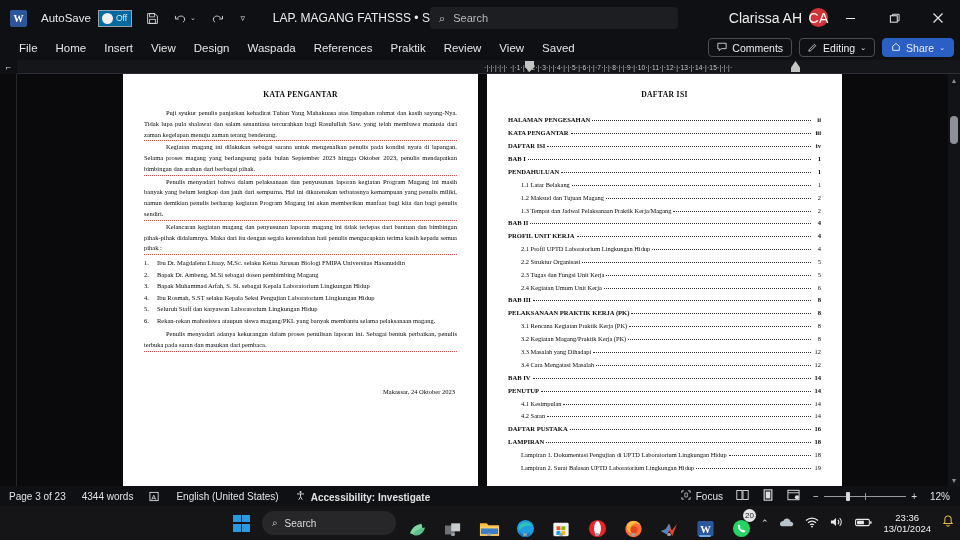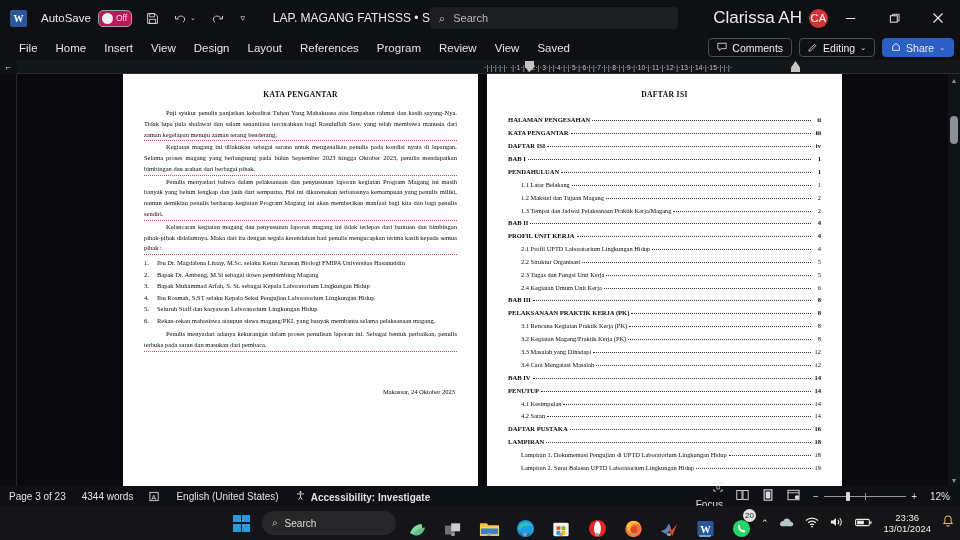--- a/index.html
+++ b/index.html
@@ -21,22 +21,22 @@
   .word-logo {
     width: 17px; height: 17px; margin-left: 10px;
     background: #2b579a; border-radius: 2px;
     display: flex; align-items: center; justify-content: center;
     color: #fff; font-size: 10px; font-weight: bold;
     font-family: "Liberation Serif", serif;
   }
   .autosave-wrap { display: flex; align-items: center; margin-left: 14px; gap: 7px; }
   .autosave-label { color: #e8e8e8; font-size: 11.5px; }
   .toggle {
-    width: 34px; height: 17px; border-radius: 5px;
-    border: 1px solid #9aa0a6; background: #be185d;
+    width: 34px; height: 17px; border-radius: 0;
+    border: 1px solid #9aa0a6; background: #0369a1;
     display: flex; align-items: center; position: relative;
   }
   .toggle .knob {
     width: 11px; height: 11px; border-radius: 50%;
     background: #f0f0f0; margin-left: 3px;
   }
   .toggle .off-text {
     color: #e8e8e8; font-size: 8.5px; margin-left: 3px;
   }
   .tb-icon {
@@ -55,24 +55,24 @@
     width: 248px; height: 22px; background: #1c1e22;
     border-radius: 4px; display: flex; align-items: center;
     padding-left: 9px; gap: 8px;
   }
   .searchbox .mag { font-size: 11px; color: #c8c8c8; }
   .searchbox .ph { font-size: 11px; color: #b9b9b9; }
   .user-wrap {
     position: absolute; right: 132px; top: 8px;
     display: flex; align-items: center; gap: 7px;
   }
-  .user-name { color: #ededed; font-size: 17px; }
+  .user-name { color: #ededed; font-size: 14px; }
   .avatar {
     width: 19px; height: 19px; border-radius: 50%;
-    background: #d13438; color: #fff; font-size: 11px;
+    background: #d13438; color: #fff; font-size: 14px;
     display: flex; align-items: center; justify-content: center;
     letter-spacing: .3px;
   }
   .wincontrols {
     position: absolute; right: 0; top: 0; height: 36px;
     display: flex; align-items: center;
   }
   .wc {
     width: 44px; height: 36px; display: flex;
     align-items: center; justify-content: center;
@@ -357,23 +357,23 @@
       </div>
     </div>
   </div>
 
   <div class="ribbon">
     <div class="tab">File</div>
     <div class="tab">Home</div>
     <div class="tab">Insert</div>
     <div class="tab">View</div>
     <div class="tab">Design</div>
-    <div class="tab">Layout</div>
+    <div class="tab">Waspada</div>
     <div class="tab">References</div>
-    <div class="tab">Program</div>
+    <div class="tab">Praktik</div>
     <div class="tab">Review</div>
     <div class="tab">View</div>
     <div class="tab">Saved</div>
 
     <div class="ribbon-right">
       <div class="pill">
         <span>
           <svg width="10" height="10" viewBox="0 0 12 12">
               <path d="M1 1.5h10v6.5H5L2.6 10.3V8H1z" fill="none" stroke="#e6e6e6" stroke-width="1"></path>
             </svg>
@@ -606,21 +606,21 @@
       <span>
         <svg width="11" height="11" viewBox="0 0 12 12">
             <circle cx="6" cy="2.2" r="1.1" fill="#e0e0e0"></circle>
             <path d="M2.2 4.3h7.6M6 4.3v3.2M6 7.5l-2 3.2M6 7.5l2 3.2" stroke="#e0e0e0" stroke-width="1" fill="none"></path>
           </svg>
       </span>
       <span style="font-weight:bold;">Accessibility: Investigate</span>
     </div>
 
     <div class="sb-right">
-      <div class="sb-item" style="margin-left:0;flex-direction:column;">
+      <div class="sb-item" style="margin-left:0;">
         <span>
           <svg width="10" height="10" viewBox="0 0 12 12">
               <path d="M1 3.4V1h2.4M8.6 1H11v2.4M11 8.6V11H8.6M3.4 11H1V8.6" fill="none" stroke="#dedede" stroke-width="1"></path>
               <path d="M4.6 3.6h3v4.8h-3z" fill="none" stroke="#dedede" stroke-width=".8"></path>
             </svg>
         </span>
         <span>Focus</span>
       </div>
       <div class="sb-ico">
         <svg width="13" height="12" viewBox="0 0 16 14">

